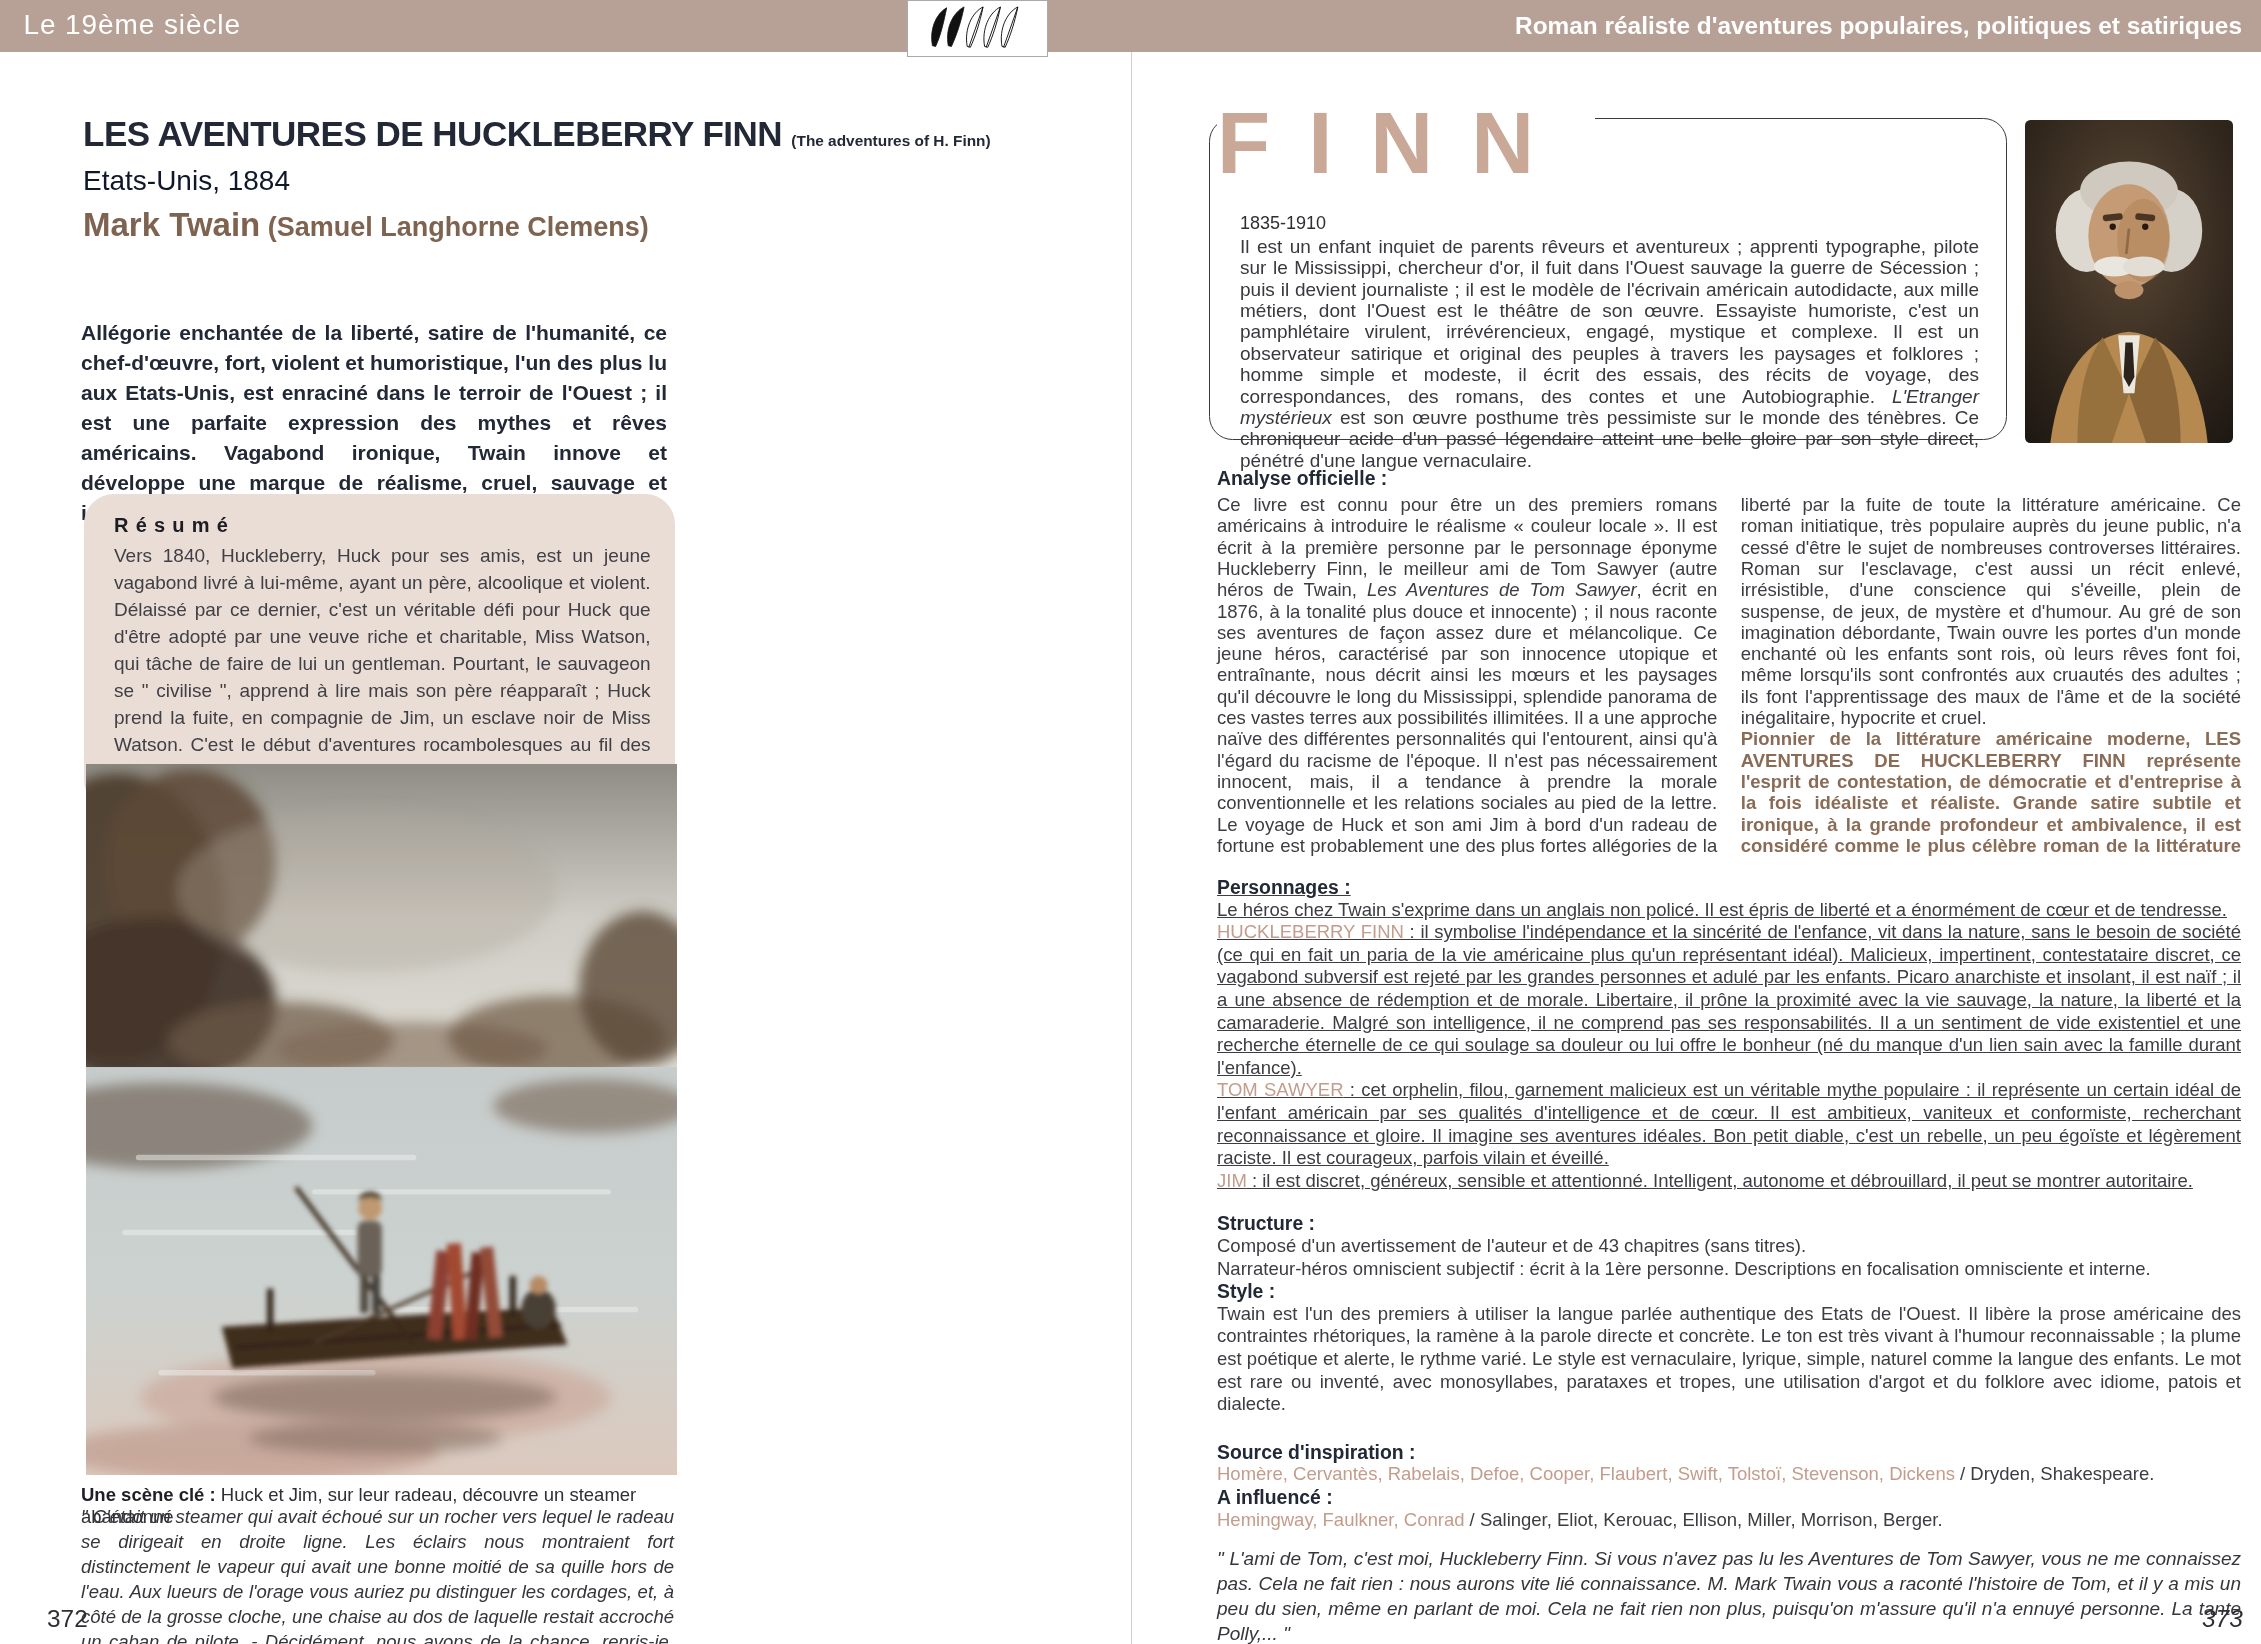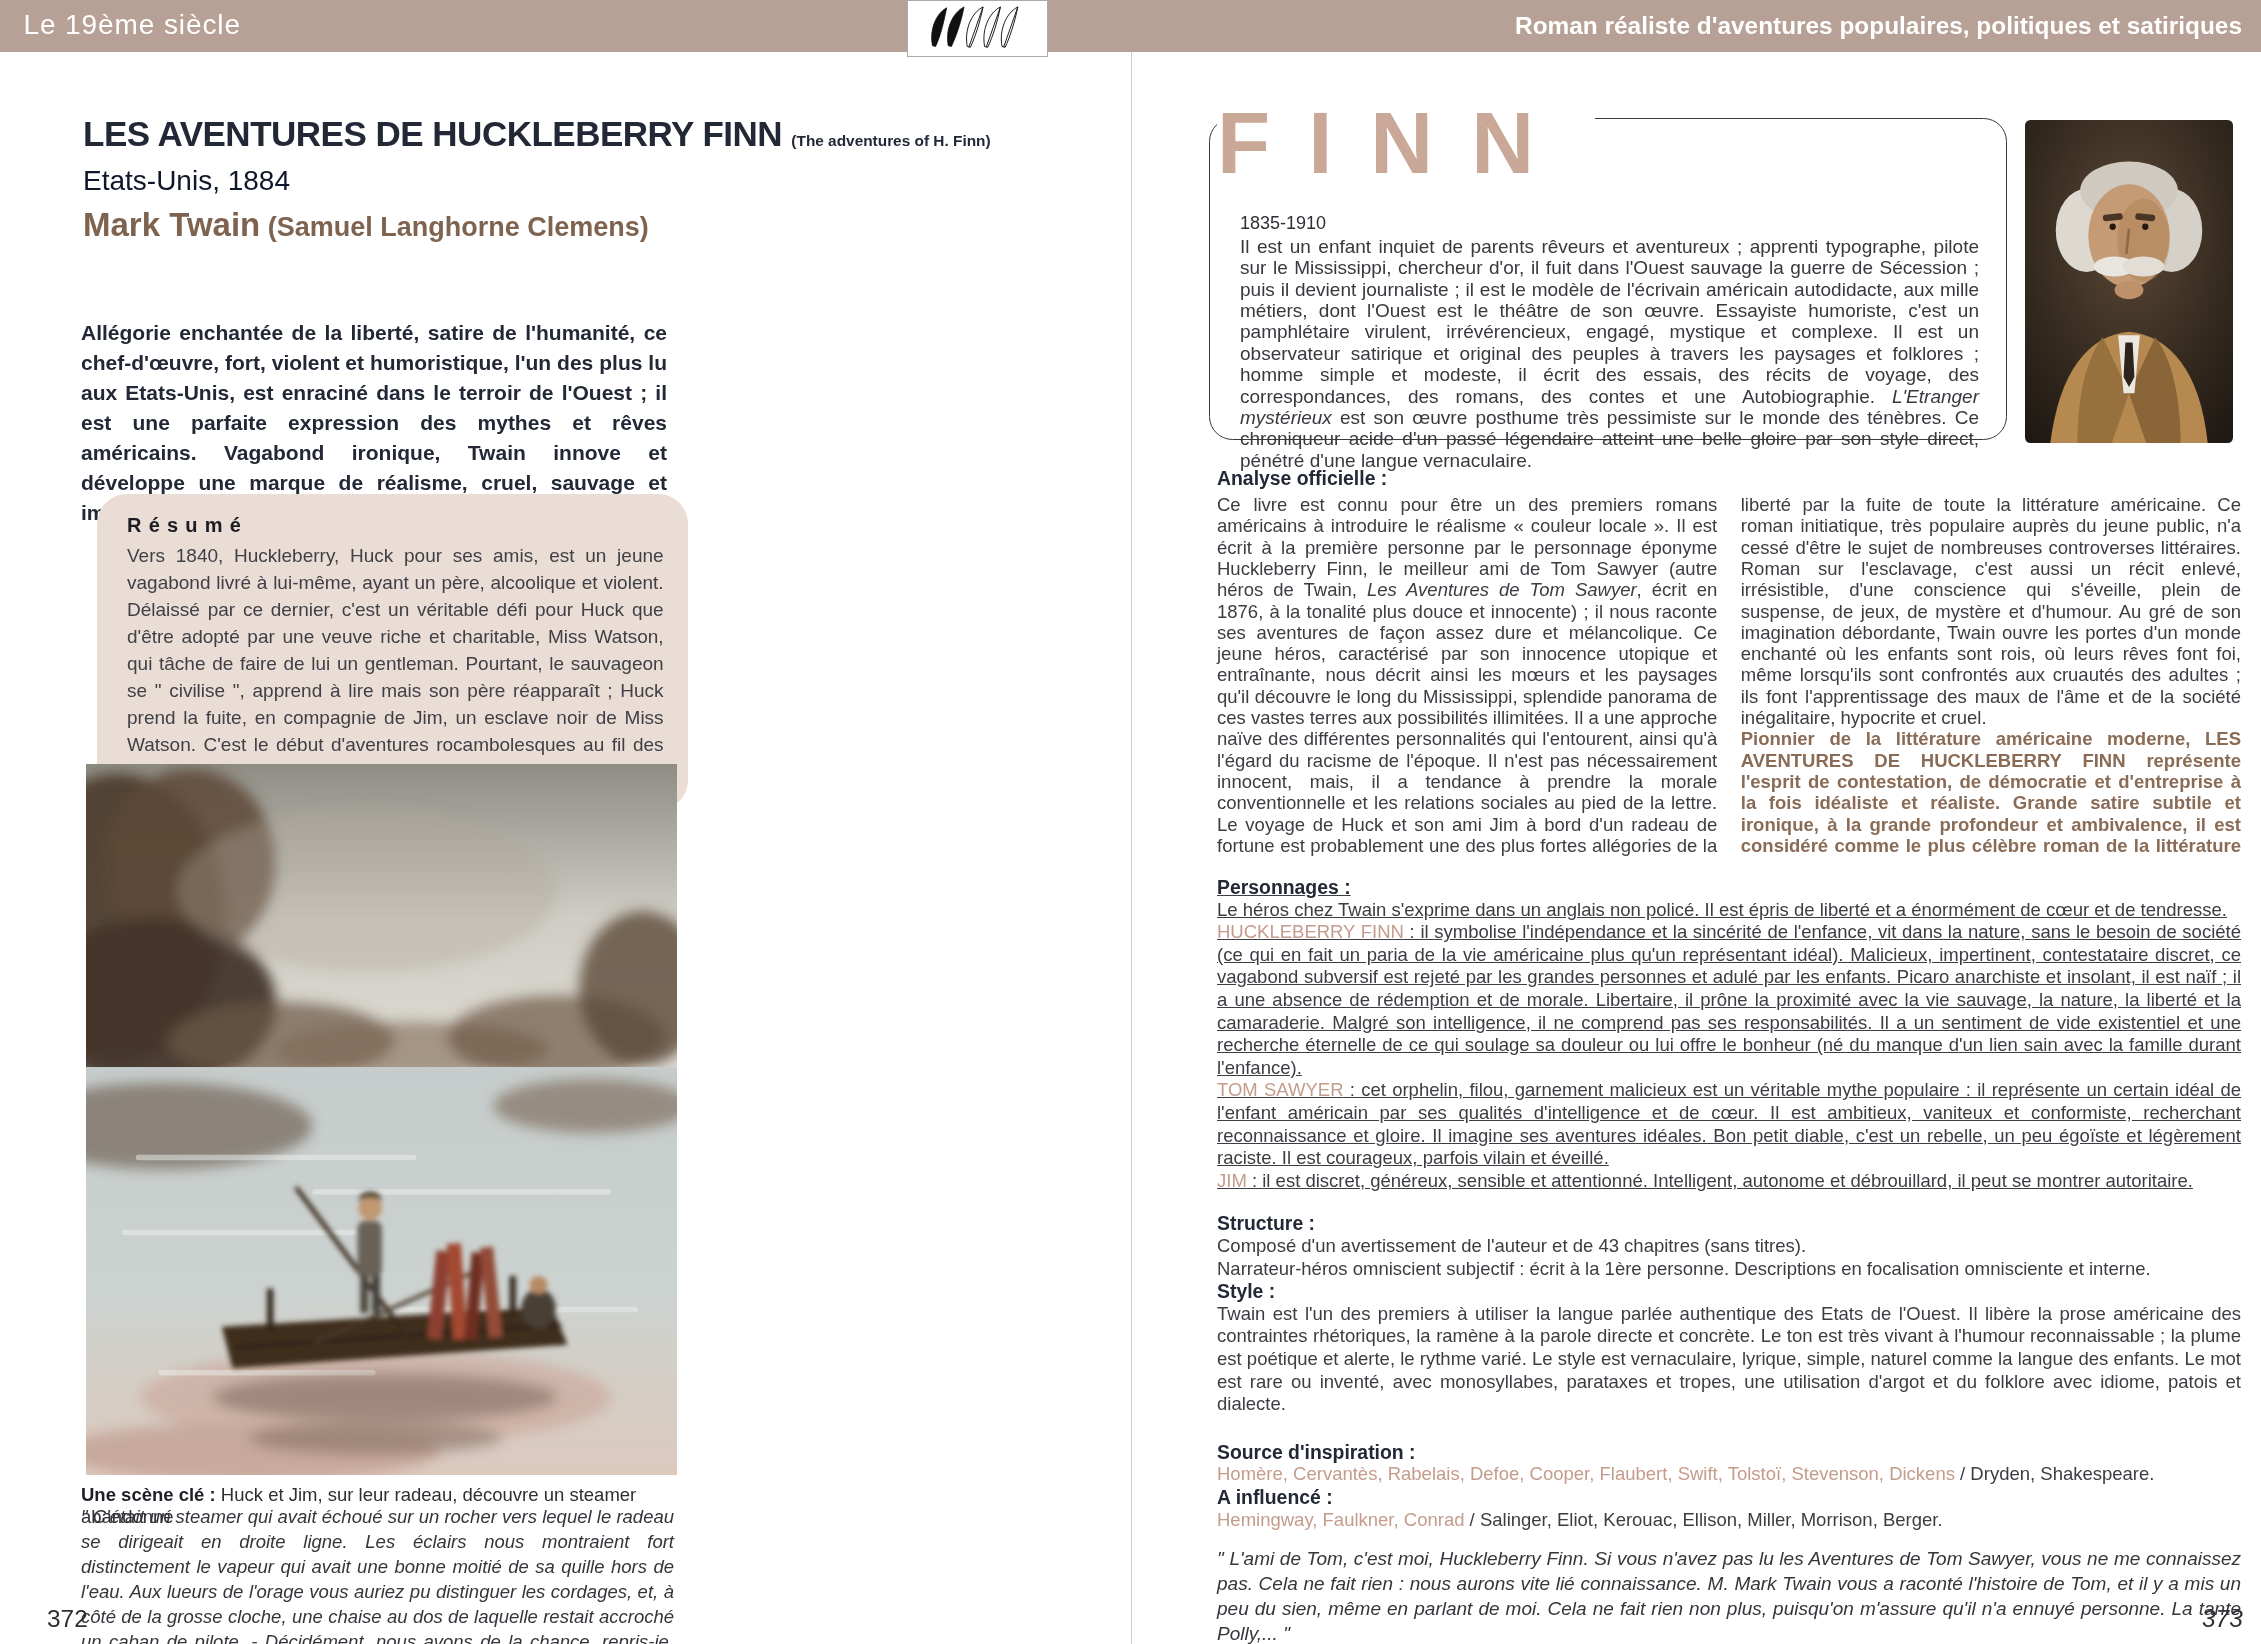--- a/index.html
+++ b/index.html
@@ -29,21 +29,21 @@
   .divider{position:absolute;left:1131px;top:52px;width:0.9px;height:1593px;background:#cfcfcf;}
 
   
   .lp-title{position:absolute;left:83px;top:114px;width:995px;margin:0;color:var(--navy);font-size:35px;font-weight:bold;letter-spacing:-0.5px;}
   .lp-title .sub{font-size:15.4px;font-weight:bold;letter-spacing:0;}
   .lp-country{position:absolute;left:83px;top:165px;font-size:28px;color:#0f172a;font-weight:normal;}
   .lp-author{position:absolute;left:83px;top:206px;font-size:27px;color:var(--brown);}
   .lp-author .a-name{font-size:33px;font-weight:bold;}
   .lp-author .a-real{font-weight:bold;}
   .lp-intro{position:absolute;left:81px;top:318px;width:586px;font-size:21px;line-height:30px;font-weight:bold;color:var(--navy);text-align:justify;margin:0;}
-  .resume-box{position:absolute;left:97px;top:494px;width:591px;height:316px;background:var(--resume-bg);padding:20px 24.4px 18px 30px;border-radius:30px;}
+  .resume-box{position:absolute;left:84px;top:494px;width:591px;height:316px;background:var(--resume-bg);padding:20px 24.4px 18px 30px;border-radius:30px;}
   .resume-title{font-size:20px;font-weight:bold;color:#1c1c22;letter-spacing:7.2px;margin:0 0 5.4px 0;}
   .resume-text{font-size:19px;line-height:27px;color:#3f3f45;text-align:justify;margin:0;}
   .painting{position:absolute;left:86px;top:764px;width:591px;height:711px;}
   .painting svg{display:block;width:100%;height:100%;}
   .scene-caption{position:absolute;left:81px;top:1484px;width:593px;font-size:18.5px;color:#2e2e34;margin:0;}
   .scene-caption b{color:#1e1e26;}
   .scene-quote{position:absolute;left:81px;top:1504px;width:593px;font-size:18.5px;line-height:25px;font-style:italic;color:#35353b;text-align:justify;margin:0;}
   .pagenum-left{position:absolute;left:47px;top:1605px;font-size:24.4px;color:#2e2e34;}
   .pagenum-right{position:absolute;left:2202px;top:1605px;font-size:24.4px;color:#2e2e34;font-style:italic;}
 

